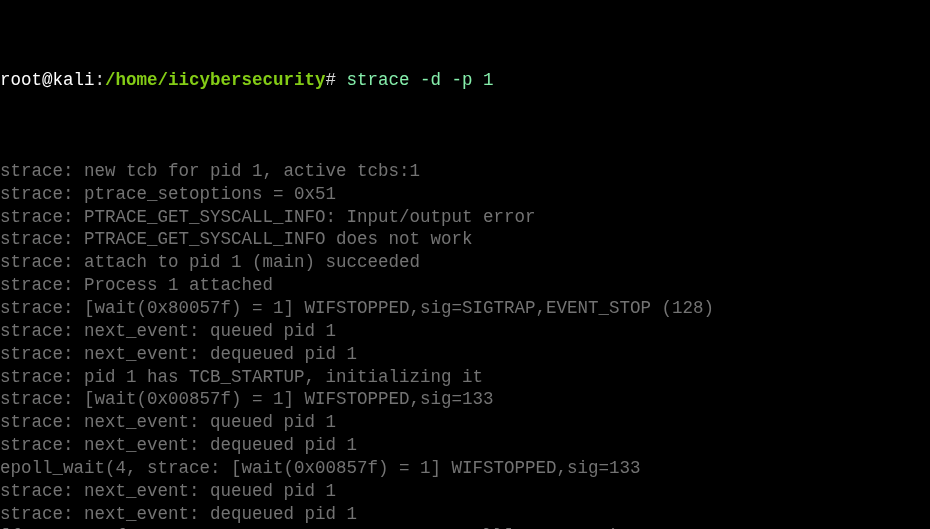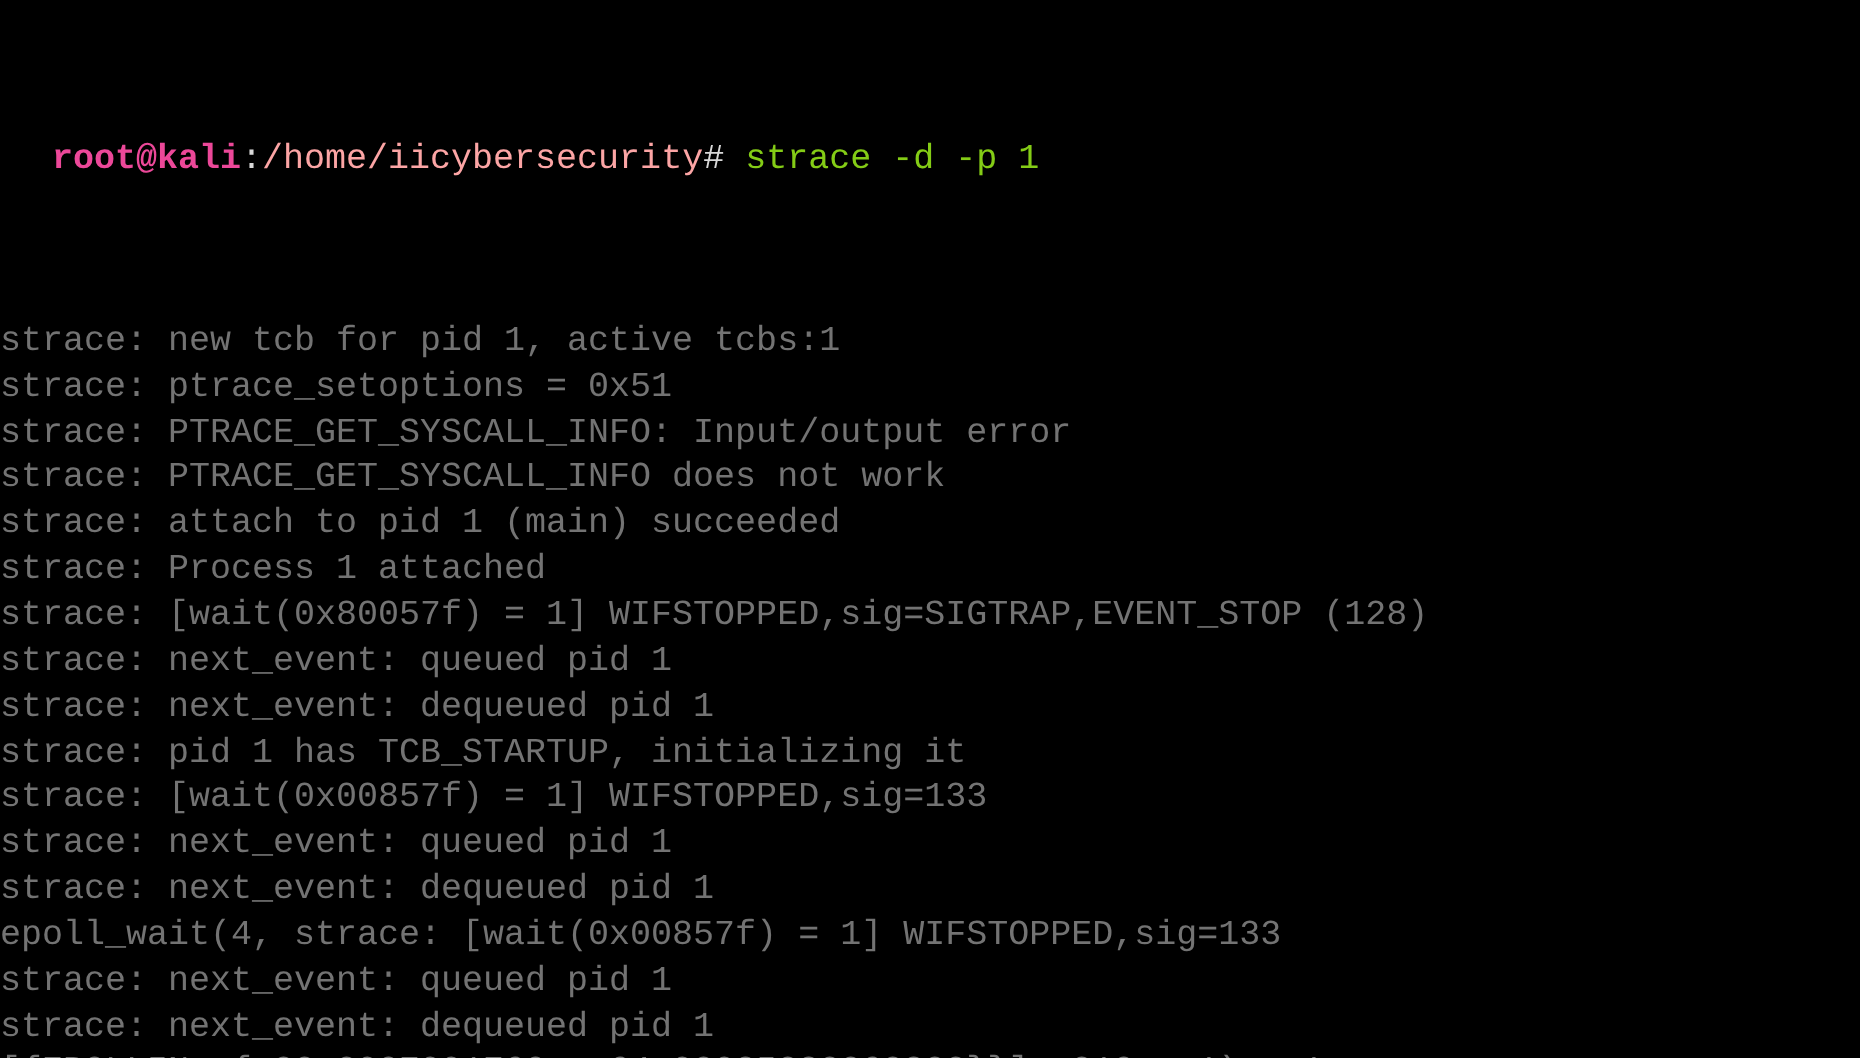--- a/index.html
+++ b/index.html
@@ -28,24 +28,24 @@
     width: 930px;
     white-space: pre;
   }
   .line {
     white-space: pre;
     height: 22.85px;
     line-height: 22.85px;
     font-size: 17.5px;
   }
   .seg { white-space: pre; }
-  .c-user   { color: #ec4899; font-weight: bold; padding-left: 26px; }
-  .c-path   { color: #fca5a5; font-weight: normal; }
+  .c-user   { color: #ffffff; font-weight: normal; }
+  .c-path   { color: #84cc16; font-weight: bold; }
   .c-punct  { color: #d8d8d8; }
-  .c-cmd    { color: #84cc16; font-family: Liberation Mono, monospace; }
+  .c-cmd    { color: #86efac; font-family: Liberation Mono, monospace; }
   .c-out    { color: #737373; }
 </style>
 </head>
 <body>
 
 <div id="terminal">
   <div id="screen">
 
     <div class="line"><span class="seg c-user">root@kali</span><span class="seg c-punct">:</span><span class="seg c-path">/home/iicybersecurity</span><span class="seg c-punct">#</span><span class="seg c-cmd"> strace -d -p 1</span></div>
 

